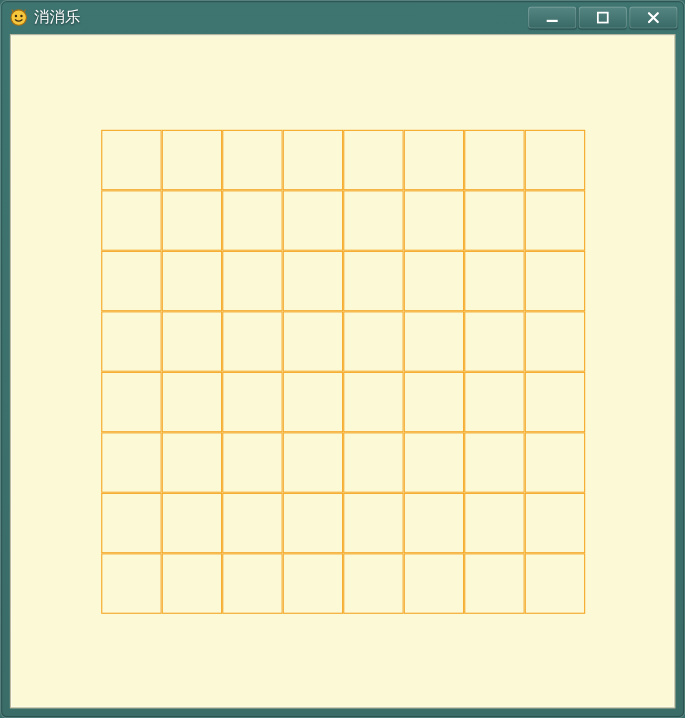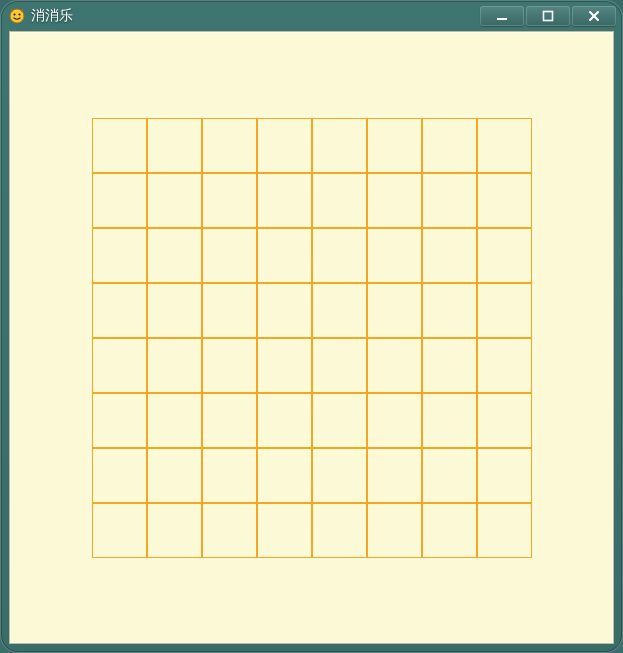--- a/index.html
+++ b/index.html
@@ -11,21 +11,21 @@
     font-family: "Segoe UI", "Microsoft YaHei", sans-serif;
     background: linear-gradient(180deg, #3b6b68 0%, #3f7470 40%, #3a6e6a 100%);
   }
 
   .window-frame {
     position: relative;
     width: 623px;
     height: 653px;
     box-sizing: border-box;
     border: 1px solid rgba(255,255,255,0.15);
-    border-radius: 18px;
+    border-radius: 6px;
     background: linear-gradient(180deg, #3e7571 0%, #3a6c68 100%);
     box-shadow: inset 0 0 0 1px rgba(0,0,0,0.25);
   }
 
   .titlebar {
     position: relative;
     height: 30px;
     display: flex;
     align-items: center;
     padding: 0 6px 0 8px;

